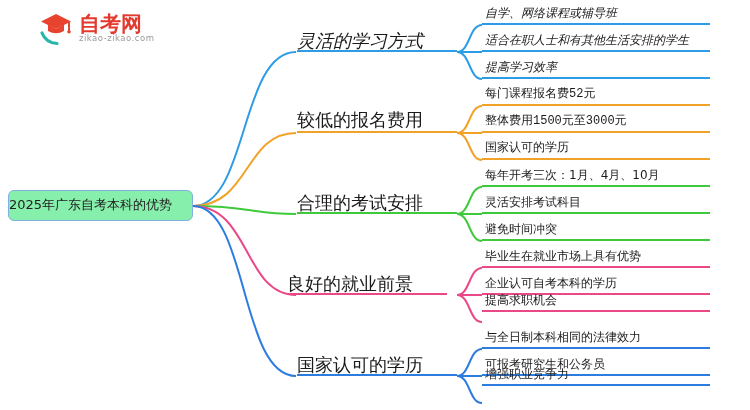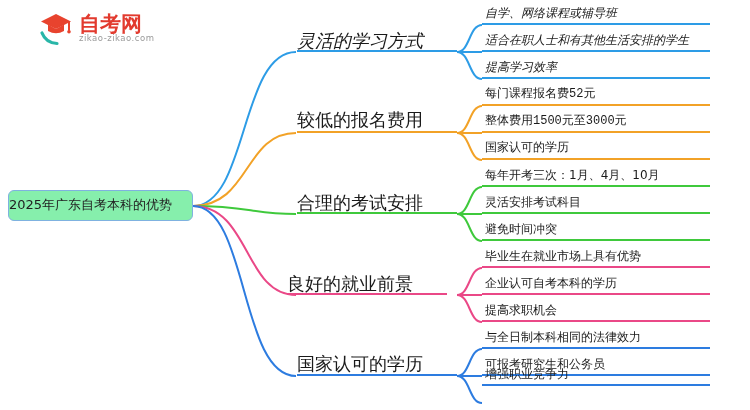--- a/index.html
+++ b/index.html
@@ -13,21 +13,21 @@
     left:8px;top:190px;width:185px;height:31px;
     border:1.5px solid #7fb2e0;border-radius:6px;background:#86efac;
     font-size:13px;font-weight:500;line-height:28px;color:#222;
   }
   .branch{width:160px;height:20px;font-size:18px;line-height:17px;text-align:left;border-bottom:2px solid;}
   .leaf{left:482px;width:228px;height:20px;font-size:12px;line-height:17px;text-align:left;padding-left:3px;border-bottom:2px solid;}
   .c0{border-color:#2d9ce6;font-style:italic;}
   .c1{border-color:#f2a227;font-family:Liberation Mono, monospace;}
   .c2{border-color:#3fc93c;}
   .c3{border-color:#ea4887;}
-  .c4{border-color:#2d7ce0;font-family:Liberation Serif, serif;}
+  .c4{border-color:#2d7ce0;}
   
   .logo{position:absolute;left:38px;top:10px;display:flex;align-items:center;}
   .logo-text{margin-left:5px;}
   .logo-title{color:#e23a2e;font-size:21px;font-weight:bold;line-height:18px;}
   .logo-domain{color:#9a9a9a;font-size:8.5px;letter-spacing:.5px;line-height:11px;}
 </style>
 </head>
 <body>
 
 <div id="stage">
@@ -96,19 +96,19 @@
   <div class="node leaf c1" style="top:86px">每门课程报名费52元</div>
   <div class="node leaf c1" style="top:113px">整体费用1500元至3000元</div>
   <div class="node leaf c1" style="top:140px">国家认可的学历</div>
 
   <div class="node leaf c2" style="top:167px">每年开考三次：1月、4月、10月</div>
   <div class="node leaf c2" style="top:194px">灵活安排考试科目</div>
   <div class="node leaf c2" style="top:221px">避免时间冲突</div>
 
   <div class="node leaf c3" style="top:248px">毕业生在就业市场上具有优势</div>
   <div class="node leaf c3" style="top:275px">企业认可自考本科的学历</div>
-  <div class="node leaf c3" style="top:302px">提高求职机会</div>
+  <div class="node leaf c3" style="top:292px">提高求职机会</div>
 
   <div class="node leaf c4" style="top:329px">与全日制本科相同的法律效力</div>
   <div class="node leaf c4" style="top:356px">可报考研究生和公务员</div>
   <div class="node leaf c4" style="top:366px">增强职业竞争力</div>
 
 </div>
 
 </body></html>

